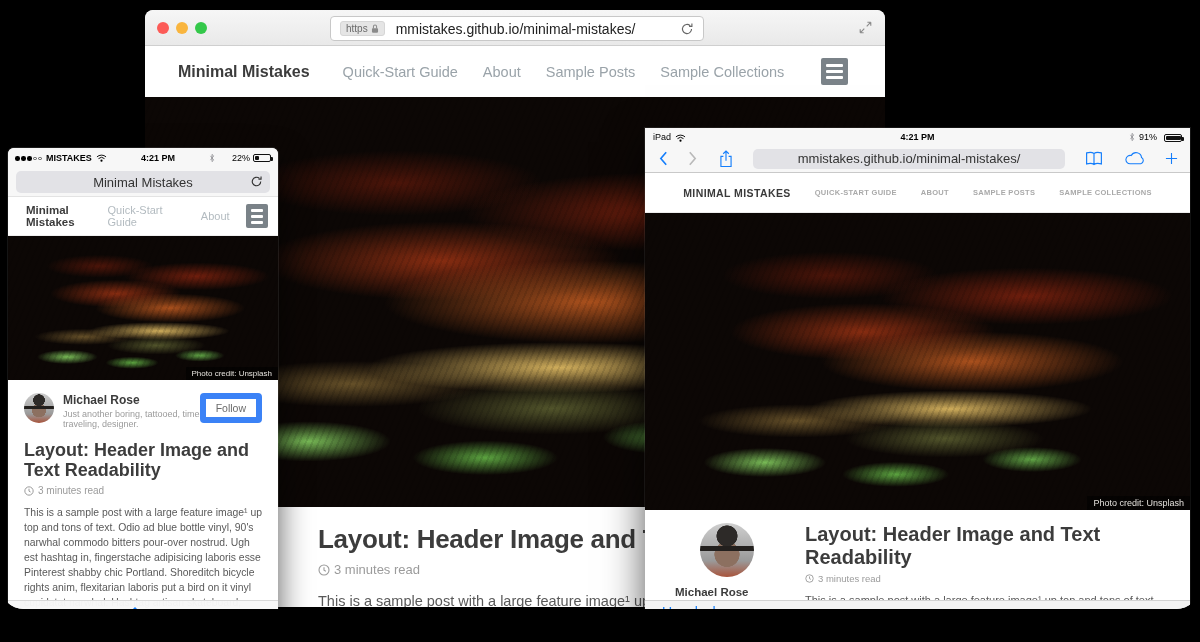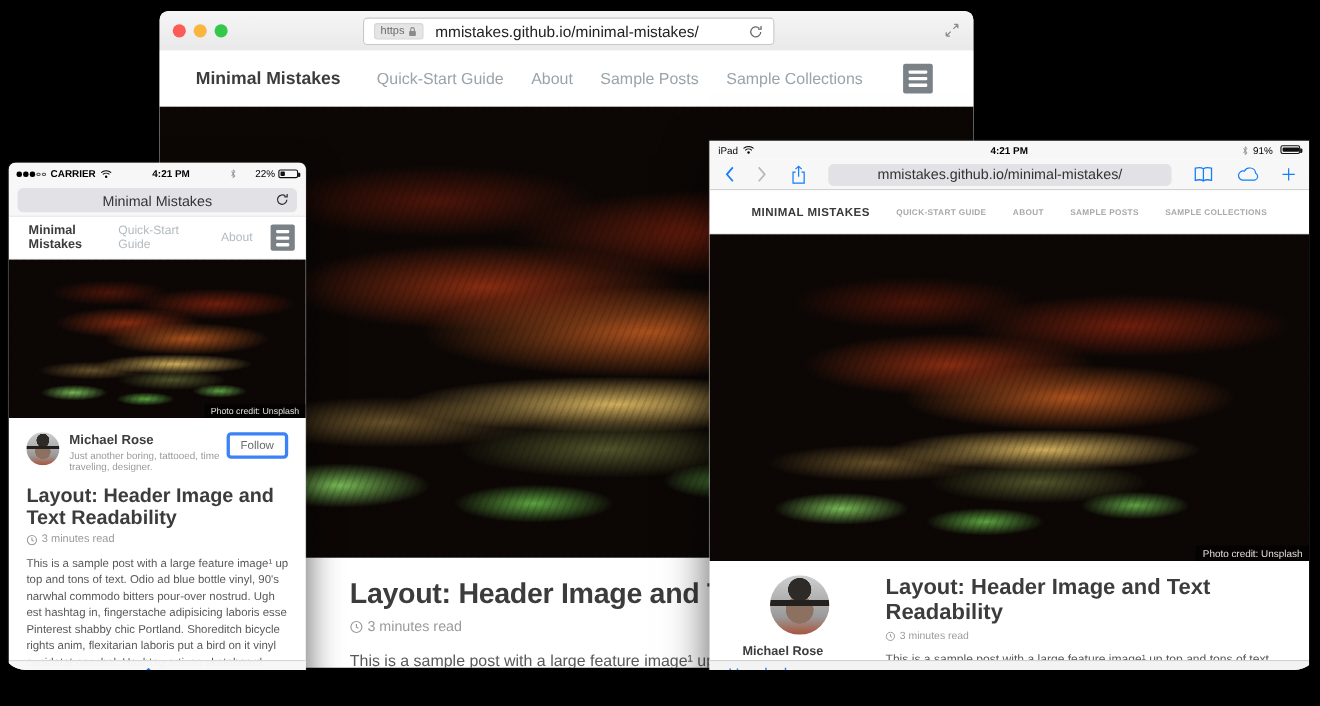--- a/index.html
+++ b/index.html
@@ -78,32 +78,32 @@
   .ip-l2 { margin:0 16px 0 18px; font-size:11px; color:#b3bbc0; cursor:pointer; }
   .ip-ham { width:26px; height:24px; }
   .ip-hero { height:144px; }
   .ip-hero .credit { font-size:8px; }
   .ip-content { position:relative; height:253px; padding:13px 16px 0; overflow:hidden; }
   .ip-author { display:flex; align-items:flex-start; }
   .ip-author .avatar { width:30px; height:30px; }
   .ip-ainfo { margin-left:9px; }
   .ip-aname { font-size:12px; font-weight:bold; color:#3c3c3c; }
   .ip-abio { font-size:9px; color:#9b9b9b; margin-top:2px; }
-  .follow-btn { margin-left:auto; border:3px solid #3b82f6; border-radius:4px; background:#fff; padding:3px 10px; font-size:10.5px; color:#6b6b6b; cursor:pointer; }
+  .follow-btn { margin-left:auto; border:6px solid #3b82f6; border-radius:4px; background:#fff; padding:3px 10px; font-size:10.5px; color:#6b6b6b; cursor:pointer; }
   .ip-title { margin-top:11px; font-size:18px; line-height:1.12; font-weight:bold; color:#3c3c3c; }
   .ip-meta { margin-top:5px; font-size:10px; }
   .ip-para { margin-top:10px; font-size:10.4px; line-height:1.44; color:#595959; }
   .ip-toolbar { position:absolute; left:0; right:0; bottom:0; height:33px; background:rgba(247,247,247,.97); border-top:1px solid #d8d8d8; display:flex; align-items:center; justify-content:space-between; padding:0 24px; }
   .ip-toolbar .gray { color:#a8a8a8; cursor:pointer; }
   .ip-toolbar .blue { color:#157efb; cursor:pointer; }
 
   
   .ipad { position:absolute; left:645px; top:128px; width:545px; height:494px; background:#fff; box-shadow:0 14px 38px rgba(0,0,0,.65), 0 0 0 1px rgba(255,255,255,.10); overflow:hidden; }
   .pad-status { height:17px; background:#f7f7f7; display:flex; align-items:center; padding:0 8px; font-size:9px; color:#000; }
-  .pad-status .l, .pad-status .r { display:flex; align-items:flex-start; gap:4px; width:90px; }
+  .pad-status .l, .pad-status .r { display:flex; align-items:flex-end; gap:4px; width:90px; }
   .pad-status .r { justify-content:flex-end; }
   .pad-status .mid { flex:1; text-align:center; font-weight:bold; }
   .pad-toolbar { height:28px; background:#f7f7f7; border-bottom:1px solid #c9c9c9; display:flex; align-items:center; padding:0 12px; }
   .pad-toolbar .blue { color:#157efb; cursor:pointer; }
   .pad-toolbar .gray { color:#b9b9b9; cursor:pointer; }
   .pad-back { margin-left:2px; } .pad-fwd { margin-left:20px; } .pad-share { margin-left:22px; }
   .pad-field { flex:1; margin:0 20px; height:20px; background:#e2e2e6; border-radius:5px; display:flex; align-items:center; justify-content:center; font-size:13px; color:#333; cursor:text; }
   .pad-book { margin-right:22px; } .pad-cloud { margin-right:20px; }
   .pad-nav { height:40px; background:#fff; border-bottom:1px solid #ececec; display:flex; align-items:center; justify-content:center; gap:24px; }
   .pad-brand { font-size:10.5px; font-weight:bold; color:#3a3a3a; letter-spacing:.4px; cursor:pointer; }
@@ -172,21 +172,21 @@
             </svg></span>
         <span>3 minutes read</span>
       </div>
       <p class="d-para">This is a sample post with a large feature image¹ up top and tons of text. Odio ad blue bottle vinyl, 90's narwhal commodo bitters pour-over nostrud. Ugh est hashtag in, fingerstache adipisicing laboris esse Pinterest shabby chic Portland. Shoreditch bicycle rights anim, flexitarian laboris put a bird on it vinyl cupidatat narwhal. Hashtag artisan skateboard, flannel Bushwick nesciunt salvia aute fixie do plaid post-ironic dolor McSweeney's. Cliche pour-over chambray nulla four loko skateboard sapiente hashtag.</p>
     </div>
   </section>
 
   <section class="iphone">
     <div class="ip-status">
       <span class="dots"><i class="f"></i><i class="f"></i><i class="f"></i><i class="o"></i><i class="o"></i></span>
-      <span style="margin-left:3px;">CARRIER</span>
+      <span style="margin-left:3px;">MISTAKES</span>
       <span class="ic" style="margin-left:4px;"><svg width="11" height="8" viewBox="0 0 14 10">
             <path d="M1.2 3.6A8.6 8.6 0 0 1 12.8 3.6M3.2 5.8A5.6 5.6 0 0 1 10.8 5.8" fill="none" stroke="#000" stroke-width="1.2"></path>
             <circle cx="7" cy="8.4" r="1.4" fill="#000"></circle>
           </svg></span>
       <span class="mid">4:21 PM</span>
       <span class="ic"><svg width="6" height="10" viewBox="0 0 8 12">
             <path d="M2 3.2L6.2 8.8 4 10.8V1.2L6.2 3.2 2 8.8" fill="none" stroke="#8e8e93" stroke-width="1.1" stroke-linejoin="round"></path>
           </svg></span>
       <span style="margin-left:17px; font-weight:normal;">22%</span>
       <span class="battery b22">

